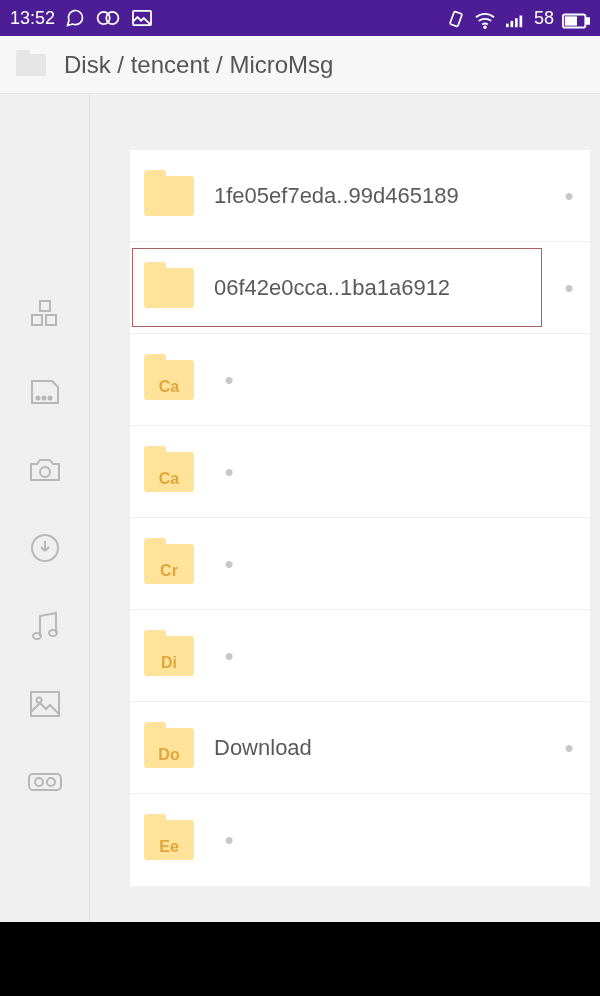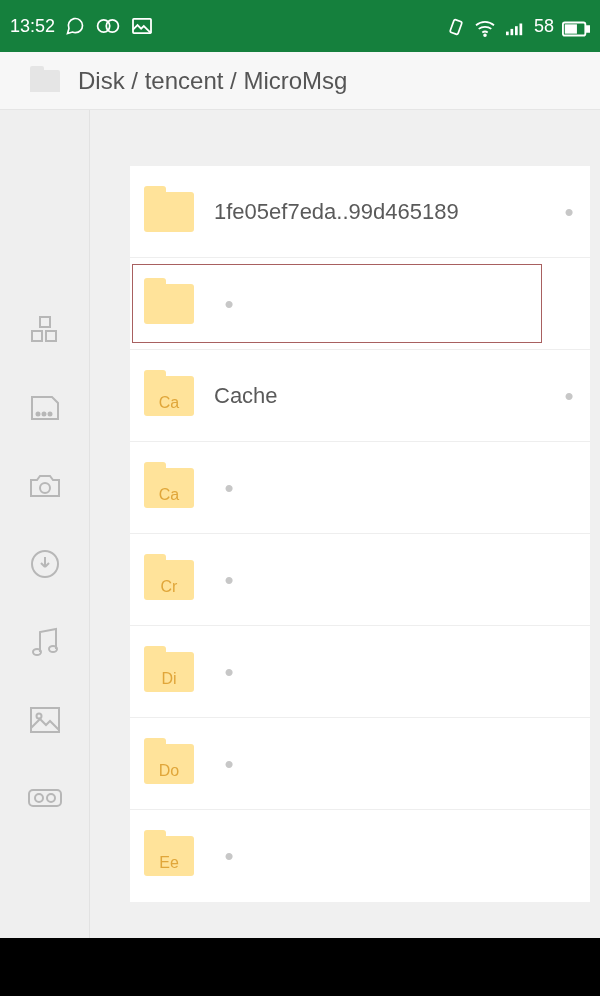--- a/index.html
+++ b/index.html
@@ -1,39 +1,39 @@
 <!DOCTYPE html>
 <html><head>
 <meta charset="utf-8">
 <style>
   * { margin: 0; padding: 0; box-sizing: border-box; }
   html, body { width: 600px; height: 996px; font-family: Arial, sans-serif; background: #fff; overflow: hidden; }
 
   
   .status-bar {
-    height: 52px;
-    background: #15803d;
+    height: 36px;
+    background: #4c1d95;
     color: #fff;
     display: flex;
     align-items: center;
     padding: 0 10px;
     font-size: 18px;
   }
   .status-left { display: flex; align-items: center; gap: 10px; }
   .status-right { margin-left: auto; display: flex; align-items: flex-end; gap: 8px; }
   .status-icon { display: inline-flex; align-items: center; justify-content: center; }
 
   
   .breadcrumb-row {
     height: 58px;
     background: #f7f7f7;
     border-bottom: 1px solid #e5e5e5;
     display: flex;
     align-items: center;
-    padding: 0 30px;
+    padding: 0 16px;
     gap: 18px;
   }
   .bc-icon {
     width: 30px; height: 22px;
     background: #e5e5e5;
     border-radius: 2px 2px 0 0;
     position: relative;
   }
   .bc-icon::before {
     content:"";
@@ -107,21 +107,21 @@
   }
   .folder-icon::before{
     content:"";
     position:absolute; top:-6px; left:0;
     width:22px; height:10px; background:#ffe39a;
     border-radius:3px 3px 0 0;
   }
   .folder-label {
     font-size: 16px;
     color: #e0a63a;
-    font-weight: normal;
+    font-weight: bold;
     padding-bottom: 4px;
     position: relative;
     z-index:1;
   }
   .file-name {
     flex: 1;
     font-size: 22px;
     color: #5a5a5a;
     white-space: nowrap;
     overflow: hidden;
@@ -256,27 +256,27 @@
   <div class="main">
     <div class="file-list" id="file-list">
 
     <div class="file-row">
           <div class="folder-icon"></div>
           <div class="file-name">1fe05ef7eda..99d465189</div>
           <div class="row-dot">•</div>
         </div>
         <div class="file-row highlight-frame">
           <div class="folder-icon"></div>
+          <div class="file-name">06f42e0cca..1ba1a6912</div>
           <div class="row-dot">•</div>
         </div>
         <div class="file-row">
           <div class="folder-icon">
             <span class="folder-label">Ca</span>
           </div>
-          <div class="file-name">Cache</div>
           <div class="row-dot">•</div>
         </div>
         <div class="file-row">
           <div class="folder-icon">
             <span class="folder-label">Ca</span>
           </div>
           <div class="row-dot">•</div>
         </div>
         <div class="file-row">
           <div class="folder-icon">
@@ -287,20 +287,21 @@
         <div class="file-row">
           <div class="folder-icon">
             <span class="folder-label">Di</span>
           </div>
           <div class="row-dot">•</div>
         </div>
         <div class="file-row">
           <div class="folder-icon">
             <span class="folder-label">Do</span>
           </div>
+          <div class="file-name">Download</div>
           <div class="row-dot">•</div>
         </div>
         <div class="file-row">
           <div class="folder-icon">
             <span class="folder-label">Ee</span>
           </div>
           <div class="row-dot">•</div>
         </div>
       </div>
   </div>

